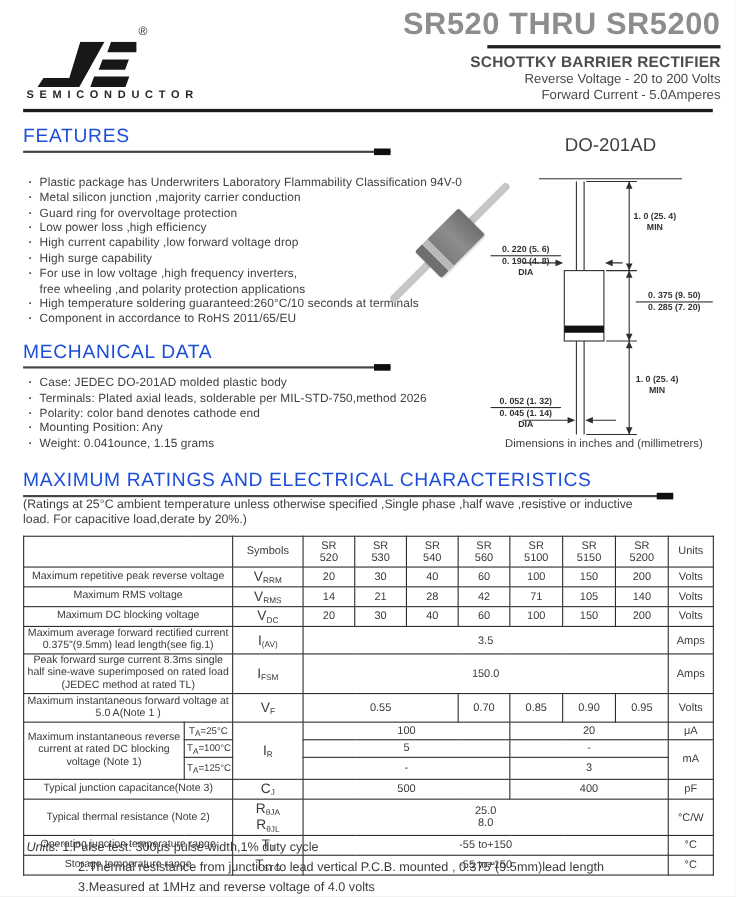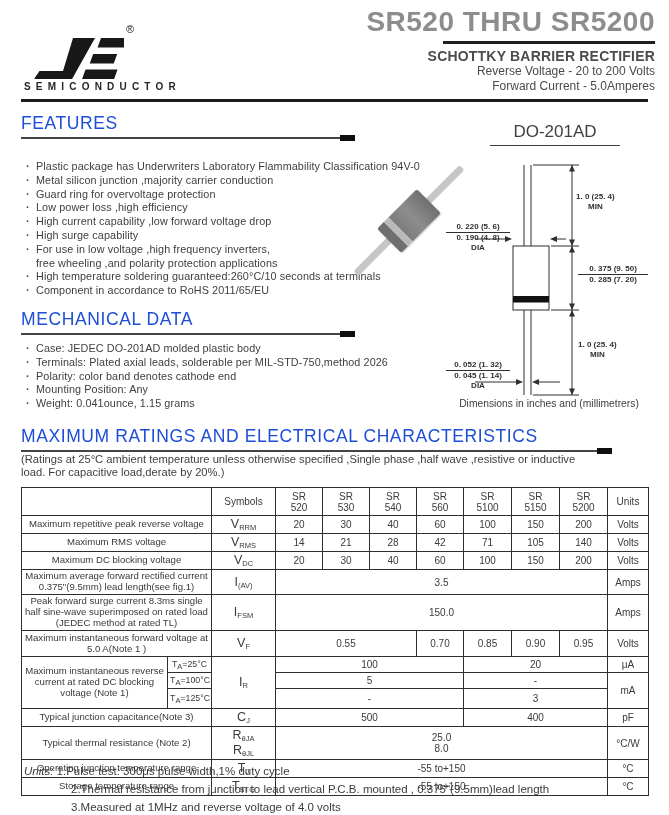--- a/index.html
+++ b/index.html
@@ -54,21 +54,21 @@
 
   
   .notes { position:absolute; left:24px; top:762px; font-size:11.5px; line-height:18px; color:#3c3c3c; }
   .nlabel { font-style:italic; }
   .nitem { margin-left:47px; }
 
   
   .pkg { position:absolute; left:420px; top:112px; width:249px; height:308px; }
   .pkg-title { position:absolute; left:70px; top:10px; width:130px; margin:0; text-align:center;
                font-size:17px; font-weight:normal; color:#3f3f3f; border-bottom:1.5px solid #3f3f3f;
-               padding-bottom:3px; }
+               padding-bottom:20px; }
   .pkg-svg { position:absolute; left:0; top:45px; }
   .dim { position:absolute; font-size:8px; font-weight:bold; color:#2f2f2f; line-height:10px;
          text-align:center; }
   .dim .bar { border-bottom:1px solid #2f2f2f; display:block; }
   .pkg-caption { position:absolute; left:16px; top:286px; width:226px; text-align:center;
                  font-size:10.3px; color:#3e3e3e; }
 
   
   .diode { position:absolute; left:350px; top:160px; width:118px; height:122px; }
   .diode .rod { position:absolute; left:-16px; top:57px; width:150px; height:7px;

